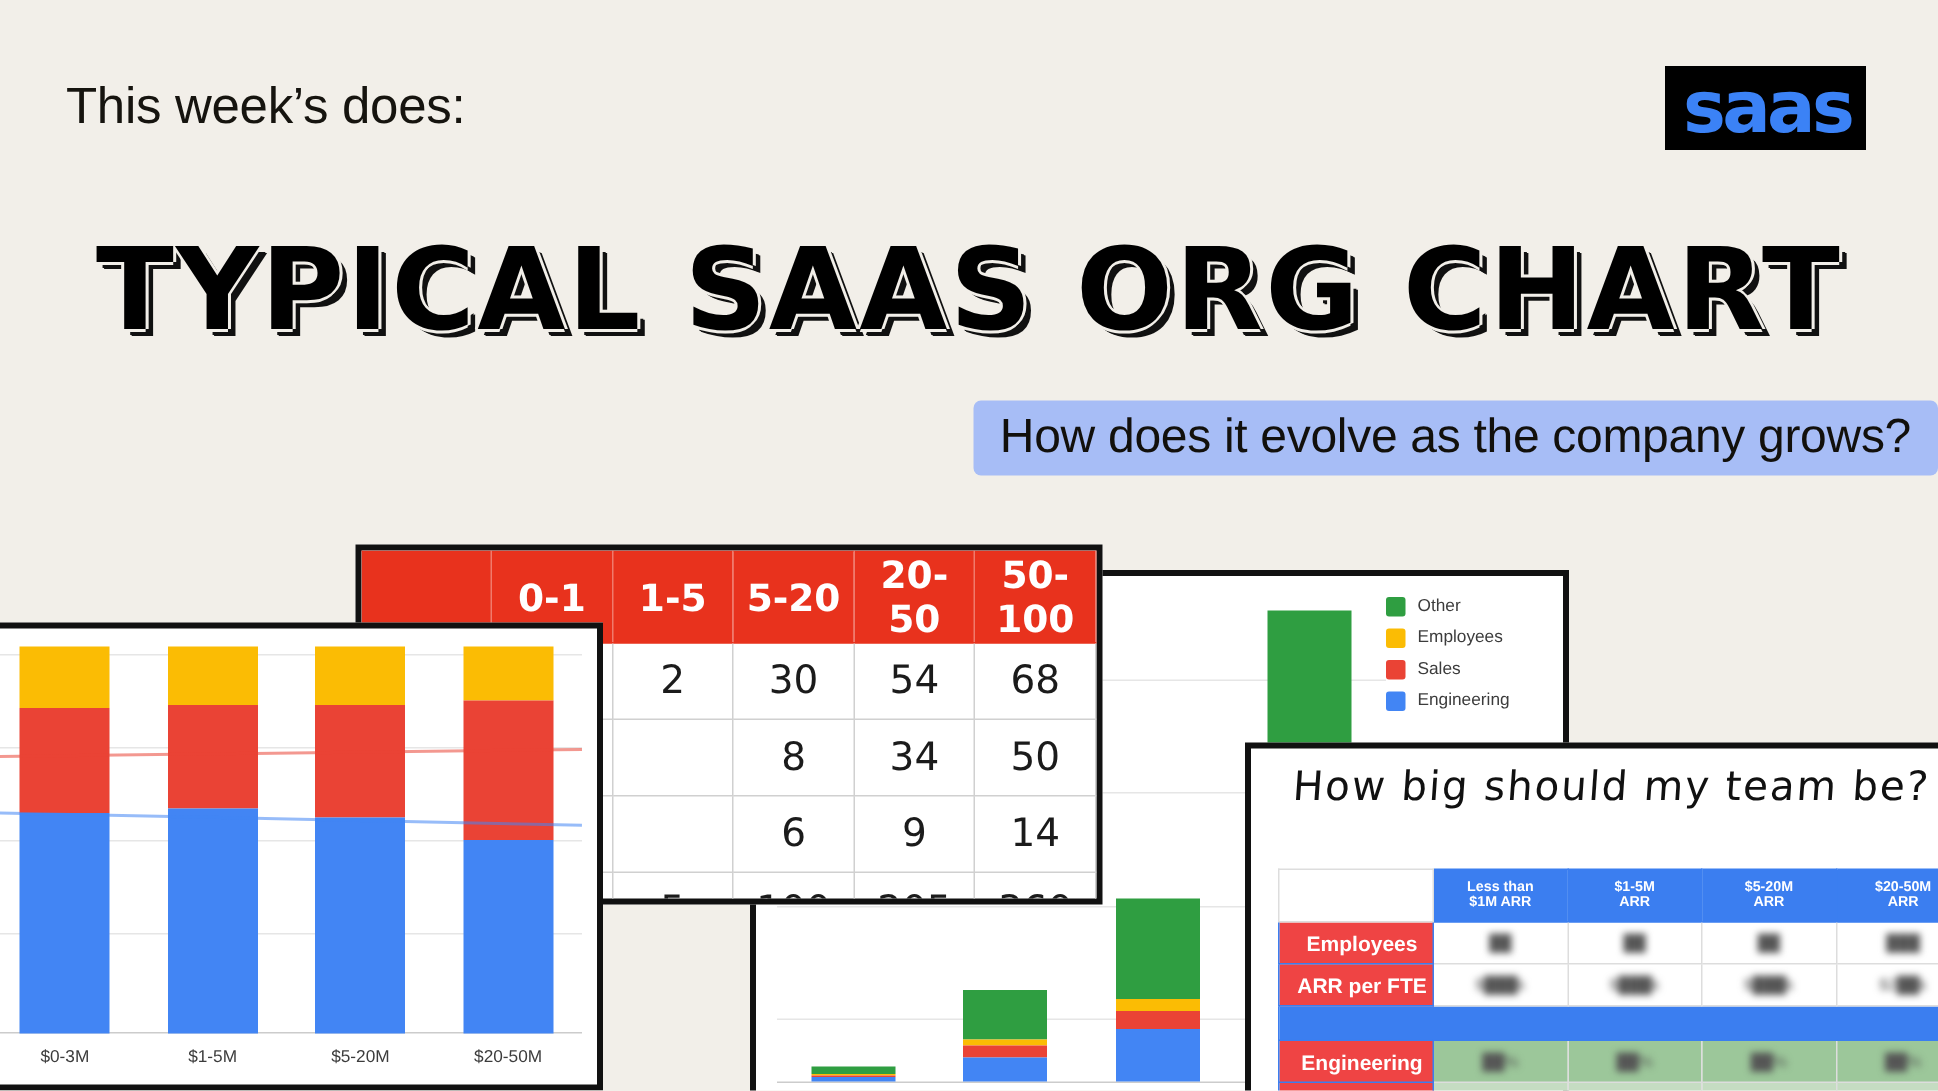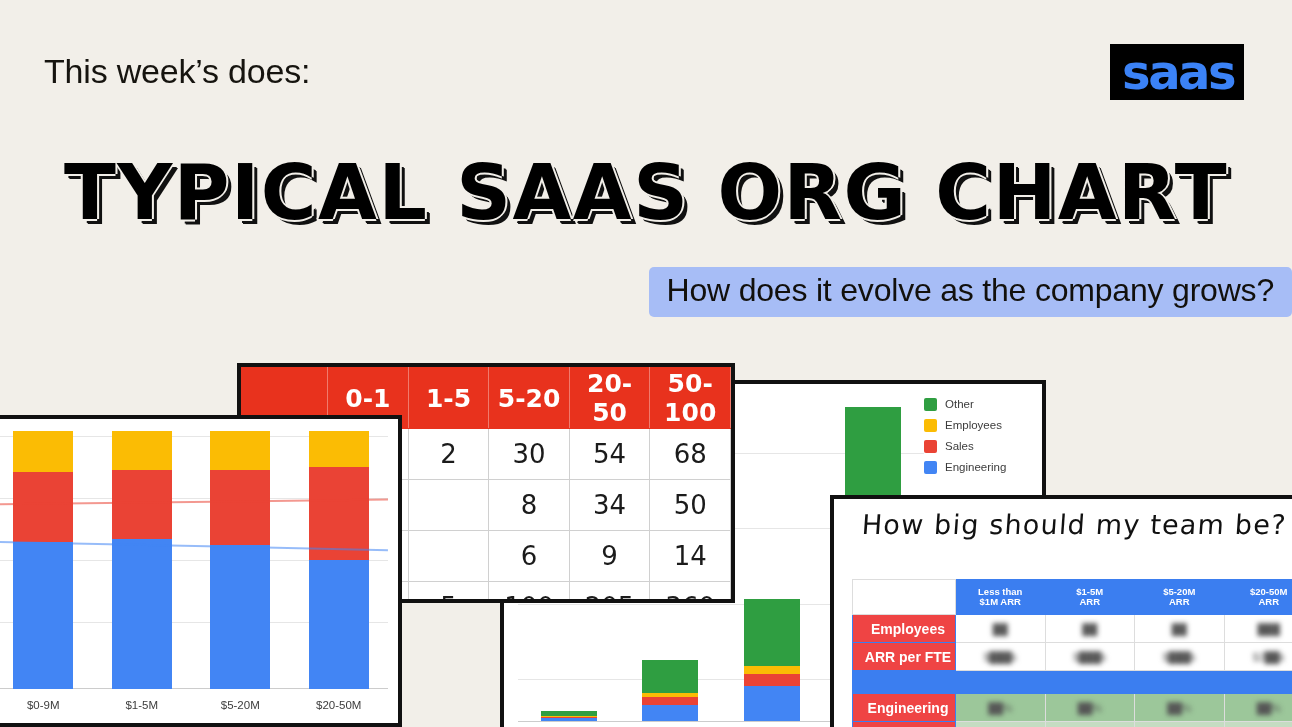--- a/index.html
+++ b/index.html
@@ -466,21 +466,21 @@
         <div class="left-stack">
           <div class="seg" style="background: rgb(251, 188, 4); height: 14%;"></div>
           <div class="seg" style="background: rgb(234, 67, 53); height: 36%;"></div>
           <div class="seg" style="background: rgb(66, 133, 244); height: 50%;"></div>
         </div>
       </div>
     <div class="trendline" id="trend-sales" style="background: rgb(234, 67, 53); top: 27%; transform: rotate(-0.7deg);"></div>
     <div class="trendline" id="trend-eng" style="background: rgb(66, 133, 244); top: 44%; transform: rotate(1.2deg);"></div>
   </div>
   <div class="left-xaxis" id="left-xaxis">
-      <div class="left-xlabel">$0-9M</div>
+      <div class="left-xlabel">$0-3M</div>
       <div class="left-xlabel">$1-5M</div>
       <div class="left-xlabel">$5-20M</div>
       <div class="left-xlabel">$20-50M</div>
     </div>
 </div>
 
 <div class="card" id="team-card">
   <div class="team-title">How big should my team be?</div>
   <table class="team-table">
     <thead>

